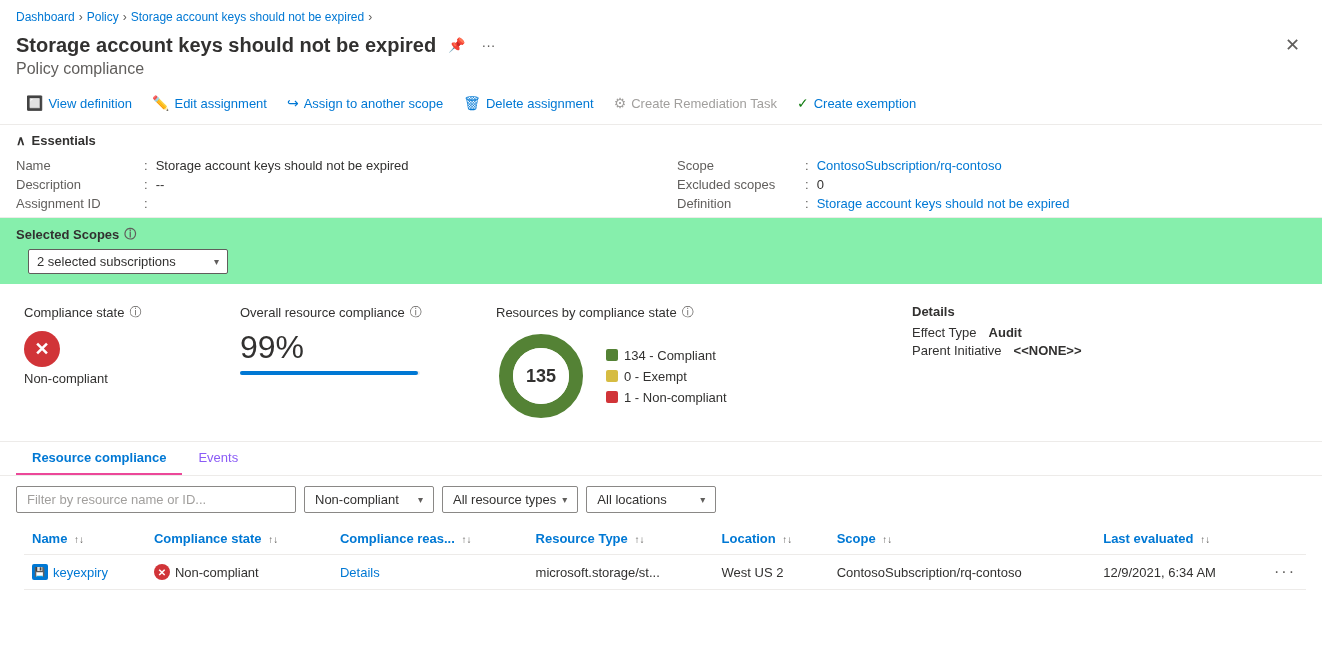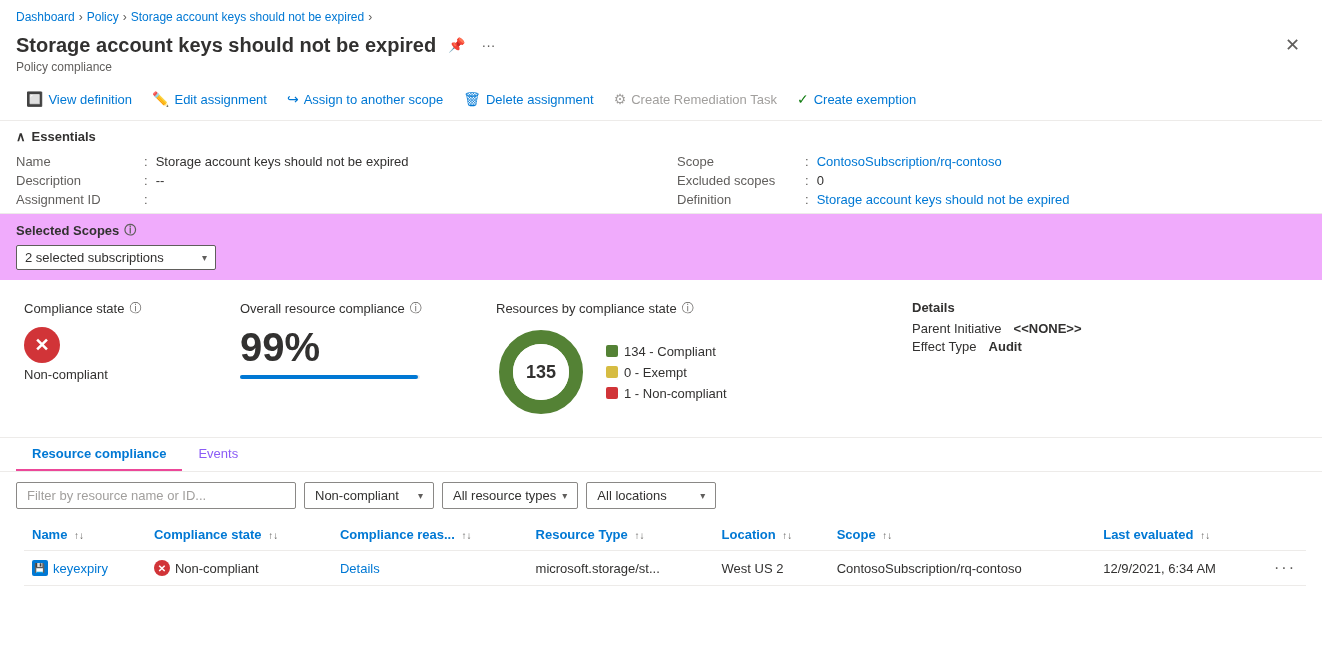--- a/index.html
+++ b/index.html
@@ -5,53 +5,53 @@
     * { box-sizing: border-box; margin: 0; padding: 0; }
     body { font-family: 'Segoe UI', Arial, sans-serif; font-size: 13px; color: #323130; background: #fff; overflow-x: hidden; }
     
     .breadcrumb { display: flex; align-items: center; gap: 4px; padding: 10px 16px 4px; font-size: 12px; color: #0078d4; }
     .breadcrumb span { color: #605e5c; }
     .breadcrumb a { color: #0078d4; text-decoration: none; cursor: pointer; }
 
     .page-header { display: flex; align-items: center; justify-content: space-between; padding: 4px 16px 2px; }
     .page-title-area { display: flex; align-items: center; gap: 8px; }
     .page-title { font-size: 20px; font-weight: 600; color: #323130; }
-    .page-subtitle { font-size: 12px; color: #605e5c; padding: 0 16px 8px; }
+    .page-subtitle { font-size: 16px; color: #605e5c; padding: 0 16px 8px; }
     .pin-icon, .more-icon { color: #605e5c; cursor: pointer; font-size: 14px; padding: 2px 4px; }
     .close-icon { color: #605e5c; cursor: pointer; font-size: 18px; padding: 2px 6px; }
 
     .toolbar { display: flex; align-items: center; gap: 0; padding: 4px 16px 8px; border-bottom: 1px solid #edebe9; flex-wrap: wrap; }
     .toolbar-btn { display: flex; align-items: center; gap: 5px; padding: 5px 10px; cursor: pointer; color: #0078d4; font-size: 13px; background: none; border: none; border-radius: 2px; white-space: nowrap; }
     .toolbar-btn.disabled { color: #a19f9d; cursor: default; }
     .toolbar-icon { font-size: 14px; }
 
     .essentials-section { padding: 8px 16px 4px; }
     .essentials-header { display: flex; align-items: center; gap: 6px; font-weight: 600; font-size: 13px; margin-bottom: 8px; color: #323130; cursor: pointer; }
     .essentials-grid { display: grid; grid-template-columns: 1fr 1fr; gap: 2px 32px; }
     .essentials-row { display: flex; align-items: flex-start; padding: 2px 0; font-size: 13px; }
     .essentials-label { color: #605e5c; min-width: 120px; flex-shrink: 0; }
     .essentials-value { color: #323130; }
     .essentials-value.link { color: #0078d4; cursor: pointer; }
     .colon { margin: 0 8px; color: #605e5c; }
 
-    .selected-scopes-bar { background: #f0abfc; padding: 8px 16px 10px; border-top: 1px solid #edebe9; }
+    .selected-scopes-bar { background: #86efac; padding: 8px 16px 10px; border-top: 1px solid #edebe9; }
     .selected-scopes-label { display: flex; align-items: center; gap: 5px; font-size: 13px; font-weight: 600; color: #323130; margin-bottom: 6px; }
     .info-icon { color: #605e5c; font-size: 12px; cursor: pointer; }
-    .scope-dropdown { display: flex; align-items: center; justify-content: space-between; background: #fff; border: 1px solid #605e5c; border-radius: 2px; padding: 4px 8px; min-width: 200px; cursor: pointer; font-size: 13px; }
+    .scope-dropdown { display: flex; align-items: center; justify-content: space-between; background: #fff; border: 1px solid #605e5c; border-radius: 2px; padding: 4px 8px; min-width: 200px; cursor: pointer; font-size: 13px; margin-left: 12px; }
 
     .metrics-section { display: grid; grid-template-columns: 200px 240px 400px 1fr; gap: 16px; padding: 20px 24px; border-bottom: 1px solid #edebe9; }
     
     .metric-card { }
     .metric-label { display: flex; align-items: center; gap: 5px; font-size: 13px; color: #323130; margin-bottom: 10px; }
 
     .compliance-state-icon { width: 36px; height: 36px; display: flex; align-items: center; justify-content: center; }
     .noncompliant-icon { width: 36px; height: 36px; border-radius: 50%; background: #d13438; display: flex; align-items: center; justify-content: center; color: white; font-size: 18px; font-weight: 700; }
     .compliance-state-text { color: #323130; font-size: 13px; margin-top: 4px; }
 
-    .percentage-value { font-size: 40px; font-weight: 700; color: #323130; line-height: 1; }
+    .percentage-value { font-size: 32px; font-weight: 400; color: #323130; line-height: 1; }
     .percentage-sub { font-size: 13px; color: #605e5c; margin-top: 4px; }
     .progress-bar-container { margin-top: 8px; height: 4px; background: #edebe9; border-radius: 2px; width: 180px; }
     .progress-bar-fill { height: 100%; background: #0078d4; border-radius: 2px; }
 
     .donut-container { display: flex; align-items: center; gap: 20px; }
     .legend { display: flex; flex-direction: column; gap: 6px; }
     .legend-item { display: flex; align-items: center; gap: 6px; font-size: 13px; }
     .legend-dot { width: 12px; height: 12px; border-radius: 2px; flex-shrink: 0; }
 
     .details-card { }
@@ -240,28 +240,28 @@
           <div class="legend-dot" style="background:#d13438;"></div>
           <span>1 - Non-compliant</span>
         </div>
       </div>
     </div>
   </div>
 
   <div class="details-card">
     <div class="details-title">Details</div>
     <div class="details-row">
+      <span class="details-key">Effect Type</span>
+      <span class="details-key"> </span>
+      <span class="details-value">Audit</span>
+    </div>
+    <div class="details-row">
       <span class="details-key">Parent Initiative</span>
       <span class="details-key"> </span>
       <span class="details-value">&lt;&lt;NONE&gt;&gt;</span>
-    </div>
-    <div class="details-row">
-      <span class="details-key">Effect Type</span>
-      <span class="details-key"> </span>
-      <span class="details-value">Audit</span>
     </div>
   </div>
 </div>
 
 <div class="tabs-section">
   <div class="tabs">
     <div class="tab active">Resource compliance</div>
     <div class="tab">Events</div>
   </div>
 </div>

